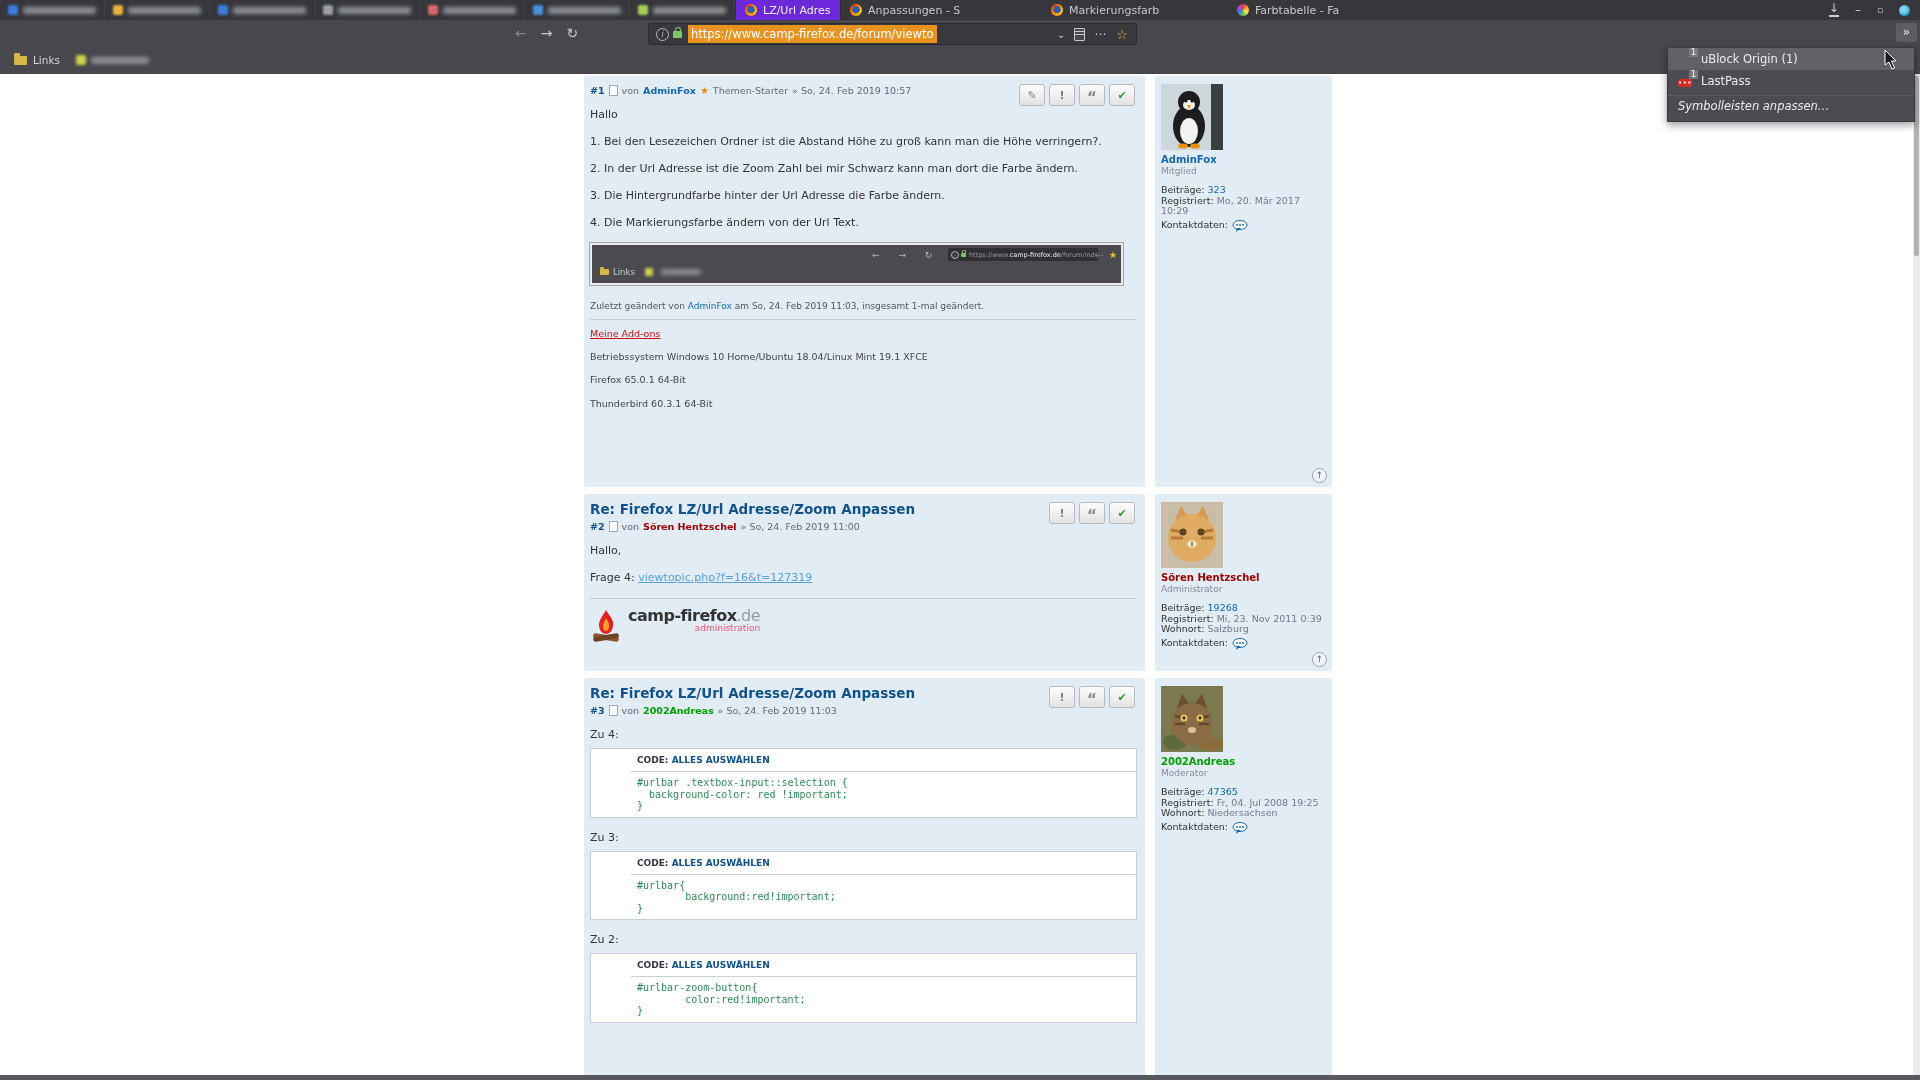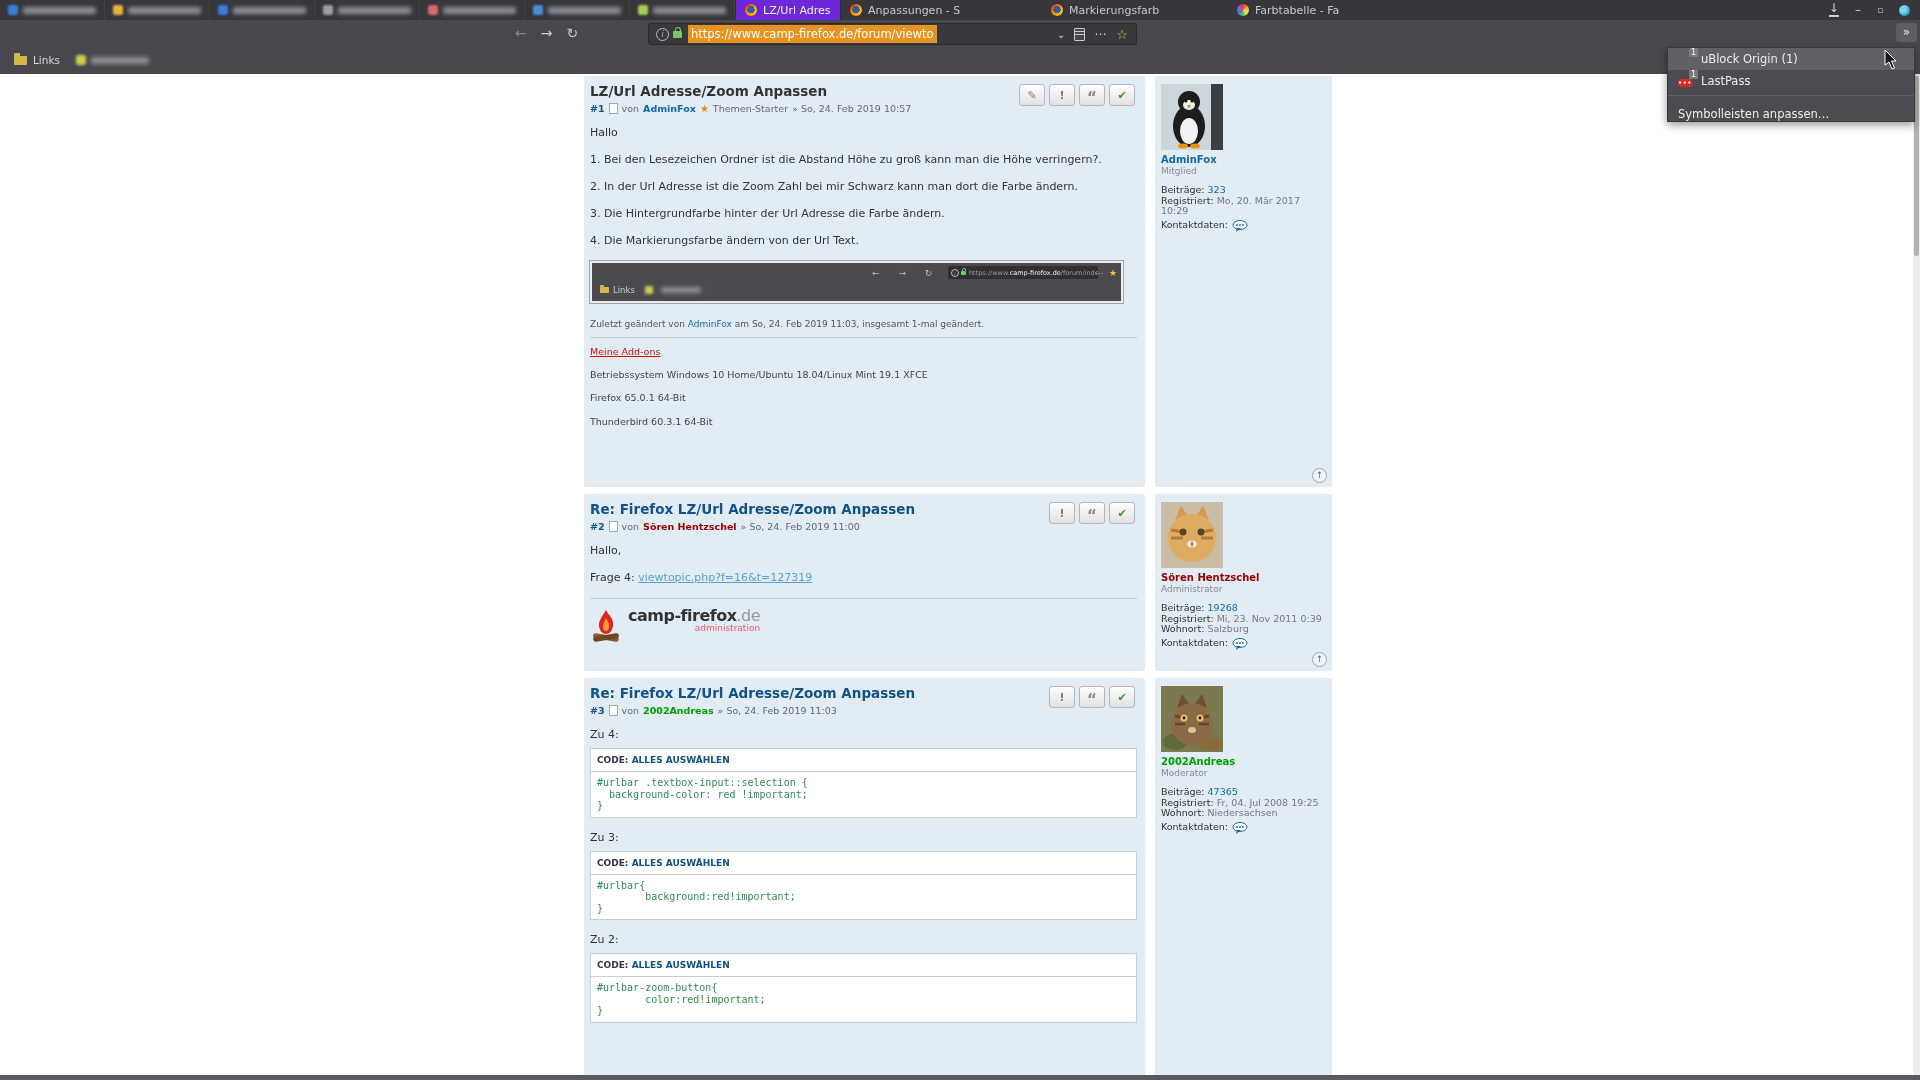--- a/index.html
+++ b/index.html
@@ -50,21 +50,21 @@
   .menu{position:absolute;left:1667px;top:47px;width:246px;background:#4b4b51;border:1px solid #38383d;
         box-shadow:0 3px 8px rgba(0,0,0,.4);color:#ededf0;font-size:11.5px;z-index:50;}
   .mrow{display:flex;align-items:center;gap:9px;height:22px;padding:0 10px;position:relative;}
   .mrow.hover{background:#606066;}
   .mico{position:relative;width:14px;height:14px;flex:0 0 auto;}
   .ushield{width:13px;height:14px;background:linear-gradient(90deg,#7c1d1d 0 30%,#a33 30% 50%,#7c1d1d 50% 70%,#a33 70%);
         clip-path:polygon(0 0,100% 0,100% 62%,50% 100%,0 62%);}
   .lpbox{width:13px;height:13px;background:#d32d27;border-radius:2px;color:#fff;font-size:7px;line-height:13px;text-align:center;letter-spacing:.5px;}
   .badge{position:absolute;top:-4px;right:-6px;background:#79797f;color:#fff;font-size:8px;line-height:9px;padding:0 2px;border-radius:1px;}
   .msep{height:1px;background:#5e5e64;margin:3px 0;}
-  .mfoot{height:22px;display:flex;align-items:flex-end;padding:0 10px;}
+  .mfoot{height:22px;display:flex;align-items:flex-start;padding:0 10px;font-style:italic;}
   .cursor{position:absolute;left:1884px;top:50px;z-index:99;}
   
   .pagebg{position:absolute;left:0;top:74px;width:1920px;height:1001px;background:#fff;}
   .content{position:absolute;left:584px;top:76px;width:748px;}
   .postrow{display:flex;gap:10px;margin-bottom:7px;}
   .panel{background:#e2ecf5;border-radius:2px;}
   .pc{flex:1;padding:5px 8px 8px 6px;position:relative;min-width:0;}
   .pp{width:165px;flex:0 0 auto;padding:8px 6px 6px 6px;position:relative;font-size:9.5px;color:#777;}
   .ptitle{font-size:13.5px;font-weight:bold;color:#333;margin:2px 0 0 0;}
   .ptitle.link{color:#105289;}
@@ -102,21 +102,21 @@
   .mini .mdots{position:absolute;right:18px;top:4px;color:#b9b9be;font-size:8px;}
   .mini .row2{position:absolute;left:0;top:20px;display:flex;align-items:center;font-size:8.5px;color:#c8cdd2;}
   .mini .folder{width:9px;height:6px;margin:0 4px 0 8px;} .mini .folder:before{width:4px;height:2px;top:-2px;}
   .mini .blurbar{width:40px;flex:none;height:6px;margin-left:8px;}
   
   .logo{display:flex;align-items:flex-start;gap:8px;margin:10px 0 6px 2px;}
   .logotxt .l1{font-size:16px;font-weight:bold;color:#333;letter-spacing:-.5px;}
   .logotxt .l1 .tld{color:#9a9a9a;font-weight:normal;}
   .logotxt .l2{font-size:9px;color:#f2566e;text-align:right;margin-top:-2px;}
   
-  .codebox{border:1px solid #c8cfd8;background:#fff;margin:4px 0 13px 0;}
+  .codebox{border:1px solid #c8cfd8;background:#fff;margin:4px 0 13px 0;padding-left:40px;}
   .codehead{font-size:9px;font-weight:bold;color:#334;padding:4px 6px;border-bottom:1px solid #c8cfd8;}
   .codehead .sel{color:#105289;}
   .codebody{font-family:"DejaVu Sans Mono","Liberation Mono",monospace;font-size:10px;color:#2e8b57;
         line-height:11.5px;padding:5px 6px;white-space:pre;}
   
   .avatar{width:62px;height:66px;display:block;}
   .pname{font-size:10px;margin-top:4px;}
   .prank{font-size:9px;color:#889;margin-top:1px;}
   .pfields{margin-top:9px;line-height:10.5px;}
   .pfields .lbl{color:#333;} .pfields .val{color:#778;} .pfields .num{color:#1467ae;}
@@ -249,21 +249,20 @@
           <span class="pbtn">
               <b>!</b>
             </span>
           <span class="pbtn">
               <span class="q">“</span>
             </span>
           <span class="pbtn">
               <span class="ck">✔</span>
             </span>
         </div>
-        <div class="ptitle">LZ/Url Adresse/Zoom Anpassen</div>
         <div class="pmeta">
           <span class="pnum">#1</span>
           <span class="sheet"></span>
           <span>von</span>
           <span class="uname u-member">AdminFox</span>
           <span class="tstar">★</span>
           <span>Themen-Starter</span>
           <span>» So, 24. Feb 2019 10:57</span>
         </div>
         <div class="pbody">

